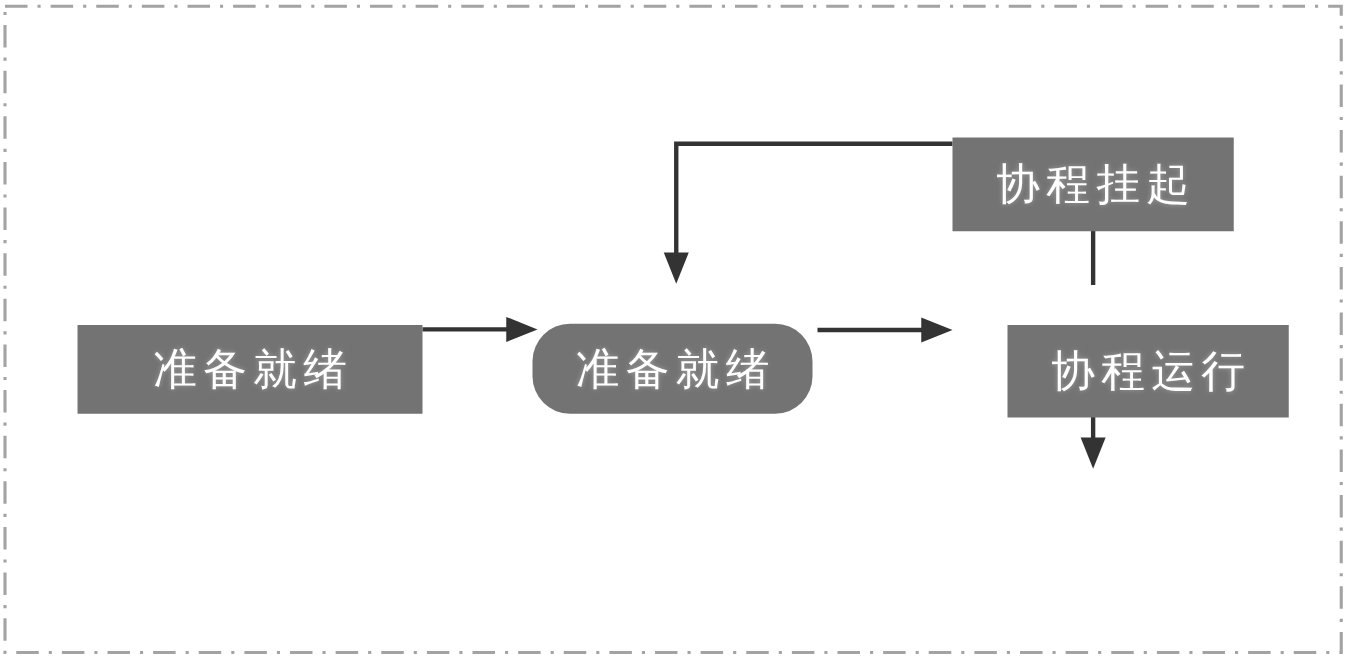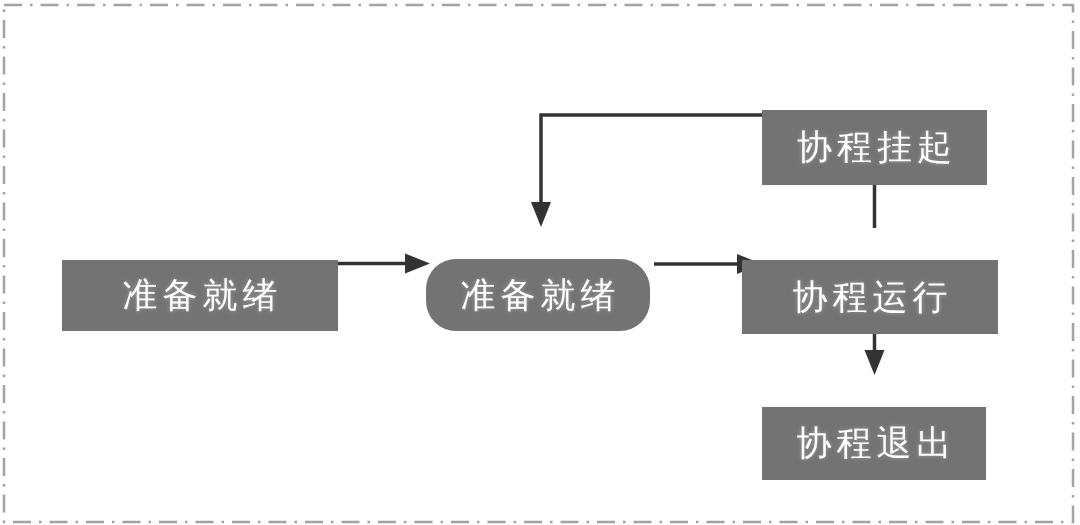--- a/index.html
+++ b/index.html
@@ -34,21 +34,21 @@
     letter-spacing: 5px;
     text-indent: 5px; 
     text-shadow: 0 0 4px rgba(255,255,255,0.35);
     box-sizing: border-box;
     white-space: nowrap;
     margin-top: 32px;
   }
   .node-create  { left: 62px;  top: 228px; width: 276px; height: 71px; }
   .node-ready   { left: 426px; top: 227px; width: 224px; height: 72px; border-radius: 30px; }
   .node-suspend { left: 762px; top: 78px;  width: 225px; height: 75px; }
-  .node-run     { left: 742px; top: 228px; width: 256px; height: 74px; }
+  .node-run     { left: 806px; top: 228px; width: 225px; height: 74px; }
   .node-exit    { left: 762px; top: 375px; width: 224px; height: 73px; }
 </style>
 </head>
 <body>
 
 <div class="canvas">
 
   <svg class="overlay-svg" viewBox="0 0 1080 525" xmlns="http://www.w3.org/2000/svg">
 
     <rect x="4" y="5" width="1069" height="517" fill="none" stroke="#a3a3a3" stroke-width="2.5" stroke-dasharray="18 8 2.5 8"></rect>
@@ -80,15 +80,14 @@
   </svg>
 
   <div class="node node-create">准备就绪</div>
 
   <div class="node node-ready">准备就绪</div>
 
   <div class="node node-suspend">协程挂起</div>
 
   <div class="node node-run">协程运行</div>
 
-  <div class="node node-exit">协程退出</div>
 
 </div>
 
 </body></html>

